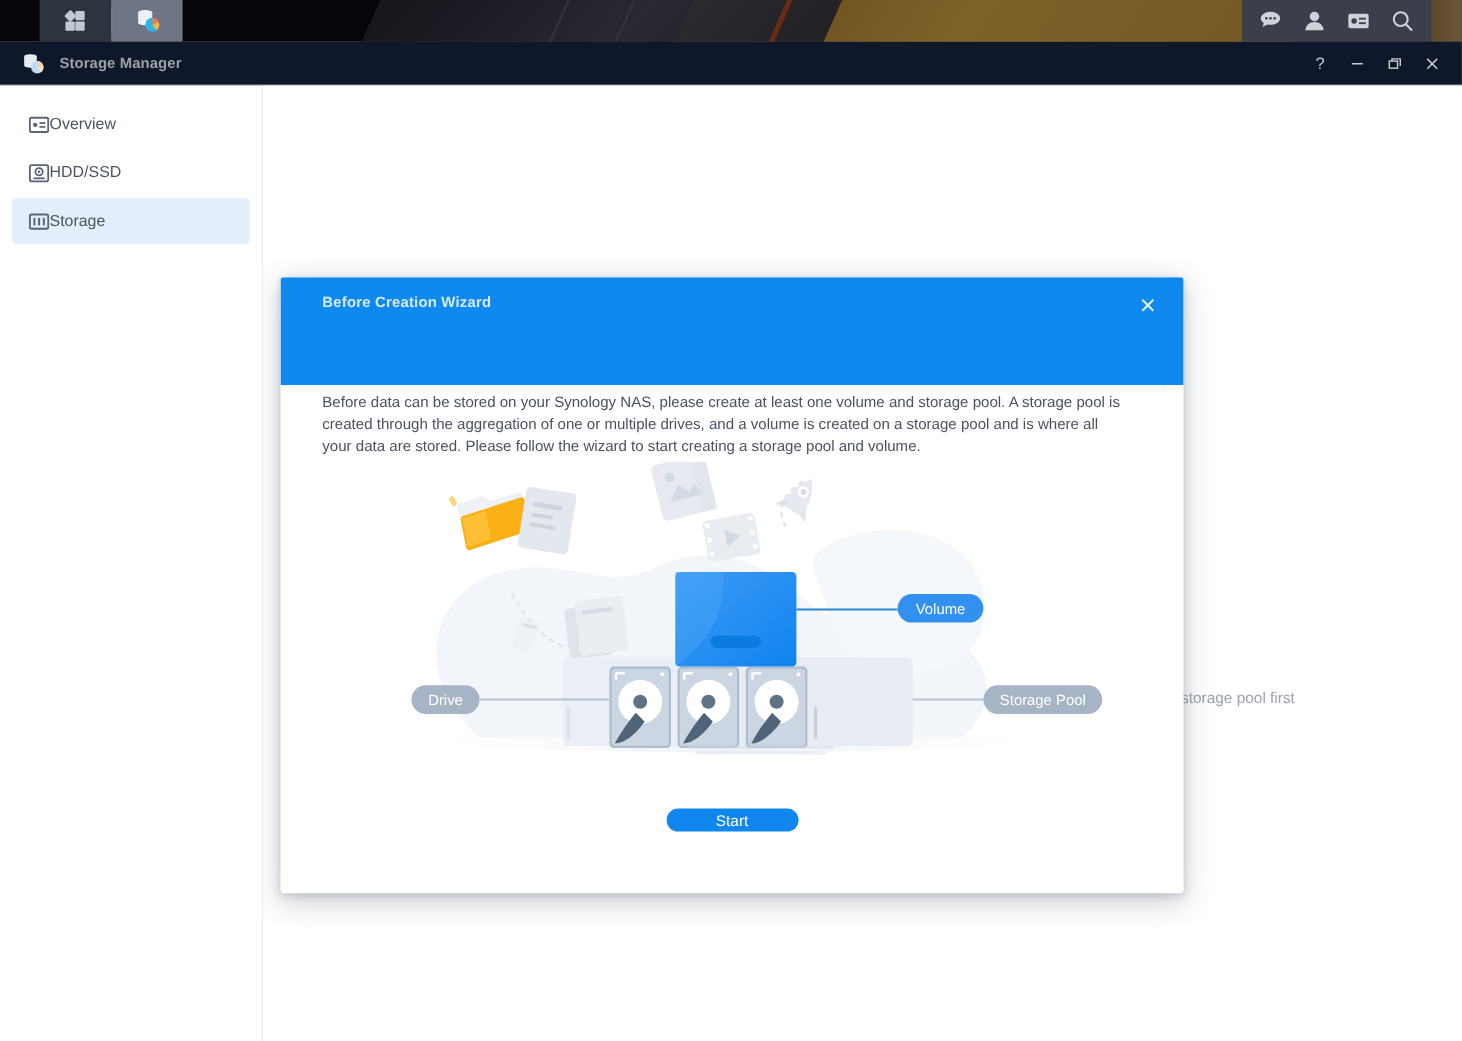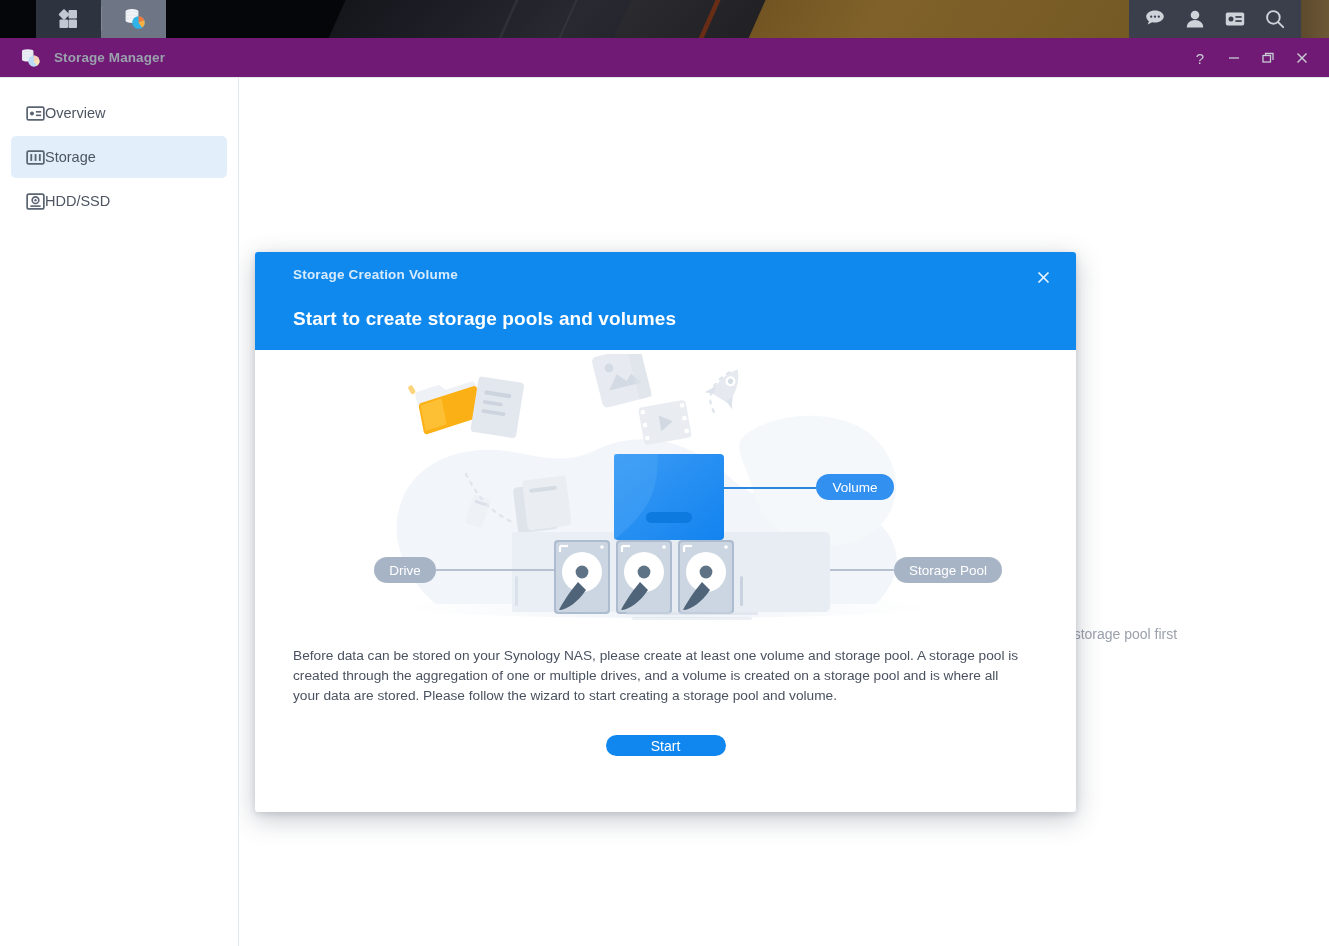--- a/index.html
+++ b/index.html
@@ -57,21 +57,21 @@
   .tb-ricon {
     width: 40px; height: 38px; display: flex; align-items: center; justify-content: center;
   }
 
   
   #app-window {
     position: absolute; top: 38px; left: 0; width: 1329px; height: 908px;
     background: #ffffff; z-index: 10;
   }
   #titlebar {
-    position: relative; height: 40px; background: #701a75;
+    position: relative; height: 40px; background: #0f172a;
     border-bottom: 1px solid #e6e8ec; display: flex; align-items: center;
   }
   #titlebar .tb-appicon { margin-left: 18px; width: 24px; height: 24px; }
   #titlebar .tb-title {
     margin-left: 12px; font-size: 13.5px; color: #9aa1ad; font-weight: 700;
     letter-spacing: .1px;
   }
   .win-ctrls { position: absolute; right: 10px; top: 0; height: 40px; display: flex; align-items: center; }
   .win-btn {
     width: 34px; height: 40px; display: flex; align-items: center; justify-content: center;
@@ -250,56 +250,57 @@
     <div id="sidebar">
       <div class="nav-item">
         <svg class="nav-ico" viewBox="0 0 20 20">
           <rect x="1.2" y="3.2" width="17.6" height="13.6" rx="1.6" fill="none" stroke="#5a6472" stroke-width="1.8"></rect>
           <circle cx="6.3" cy="10" r="2.1" fill="#5a6472"></circle>
           <rect x="10.4" y="7.4" width="5.6" height="1.7" fill="#5a6472"></rect>
           <rect x="10.4" y="11.1" width="5.6" height="1.7" fill="#5a6472"></rect>
         </svg>
         <span>Overview</span>
       </div>
+      <div class="nav-item">
+        <svg class="nav-ico" viewBox="0 0 20 20">
+          <rect x="1.2" y="2.2" width="17.6" height="15.6" rx="1.8" fill="none" stroke="#5a6472" stroke-width="1.8"></rect>
+          <circle cx="10" cy="8.6" r="3.5" fill="none" stroke="#5a6472" stroke-width="1.7"></circle>
+          <circle cx="10" cy="8.6" r="1.25" fill="#5a6472"></circle>
+          <rect x="4.6" y="14" width="10.8" height="1.7" fill="#5a6472"></rect>
+        </svg>
+        <span>HDD/SSD</span>
+      </div>
       <div class="nav-item active">
         <svg class="nav-ico" viewBox="0 0 20 20">
           <rect x="1.2" y="3.2" width="17.6" height="13.6" rx="1.6" fill="none" stroke="#5a6472" stroke-width="1.8"></rect>
           <rect x="4.6" y="6.4" width="1.9" height="7.2" fill="#5a6472"></rect>
           <rect x="9.1" y="6.4" width="1.9" height="7.2" fill="#5a6472"></rect>
           <rect x="13.6" y="6.4" width="1.9" height="7.2" fill="#5a6472"></rect>
         </svg>
         <span>Storage</span>
       </div>
-      <div class="nav-item">
-        <svg class="nav-ico" viewBox="0 0 20 20">
-          <rect x="1.2" y="2.2" width="17.6" height="15.6" rx="1.8" fill="none" stroke="#5a6472" stroke-width="1.8"></rect>
-          <circle cx="10" cy="8.6" r="3.5" fill="none" stroke="#5a6472" stroke-width="1.7"></circle>
-          <circle cx="10" cy="8.6" r="1.25" fill="#5a6472"></circle>
-          <rect x="4.6" y="14" width="10.8" height="1.7" fill="#5a6472"></rect>
-        </svg>
-        <span>HDD/SSD</span>
-      </div>
     </div>
 
     <div id="content">
 
       <div id="bg-text">e storage pool first</div>
 
       <div id="wizard">
 
         <div id="wiz-head">
-          <div class="wiz-sub">Storage Creation Volume</div>
-          <div class="wiz-title">Start to create storage pools and volumes</div>
+          <div class="wiz-sub">Before Creation Wizard</div>
           <div id="wiz-close">
             <svg width="13" height="13" viewBox="0 0 13 13">
               <line x1="1.5" y1="1.5" x2="11.5" y2="11.5" stroke="#e8f3fe" stroke-width="1.7"></line>
               <line x1="11.5" y1="1.5" x2="1.5" y2="11.5" stroke="#e8f3fe" stroke-width="1.7"></line>
             </svg>
           </div>
         </div>
+
+        <div id="wiz-desc">Before data can be stored on your Synology NAS, please create at least one volume and storage pool. A storage pool is created through the aggregation of one or multiple drives, and a volume is created on a storage pool and is where all your data are stored. Please follow the wizard to start creating a storage pool and volume.</div>
 
         <div id="wiz-art">
           <svg width="700" height="282" viewBox="0 0 700 282">
             <defs>
               <linearGradient id="volGrad" x1="0" y1="0" x2="1" y2="1">
                 <stop offset="0%" stop-color="#3b9bf5"></stop>
                 <stop offset="100%" stop-color="#1283ef"></stop>
               </linearGradient>
               <linearGradient id="floorGrad" x1="0" y1="0" x2="1" y2="0">
                 <stop offset="0%" stop-color="#f3f6fa" stop-opacity="0"></stop>
@@ -428,22 +429,20 @@
               <rect x="58" y="203" width="62" height="26" rx="13" fill="#a7b4c6"></rect>
               <text x="89" y="221" font-family="Liberation Sans, sans-serif" font-size="13.5" fill="#ffffff" text-anchor="middle">Drive</text>
             </g>
             <g>
               <rect x="578" y="203" width="108" height="26" rx="13" fill="#a7b4c6"></rect>
               <text x="632" y="221" font-family="Liberation Sans, sans-serif" font-size="13.5" fill="#ffffff" text-anchor="middle">Storage Pool</text>
             </g>
           </svg>
         </div>
 
-        <div id="wiz-desc">Before data can be stored on your Synology NAS, please create at least one volume and storage pool. A storage pool is created through the aggregation of one or multiple drives, and a volume is created on a storage pool and is where all your data are stored. Please follow the wizard to start creating a storage pool and volume.</div>
-
         <div id="wiz-actions">
           <button id="start-btn">Start</button>
         </div>
       </div>
 
     </div>
   </div>
 </div>
 
 </body></html>

